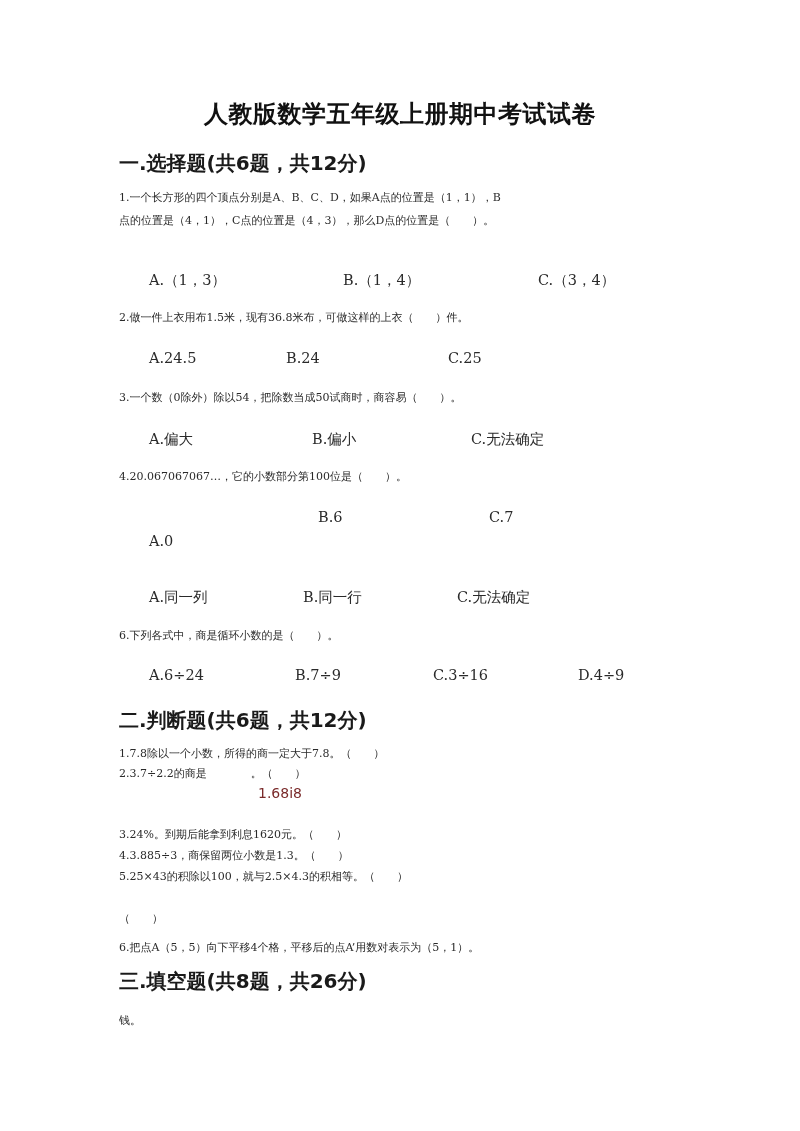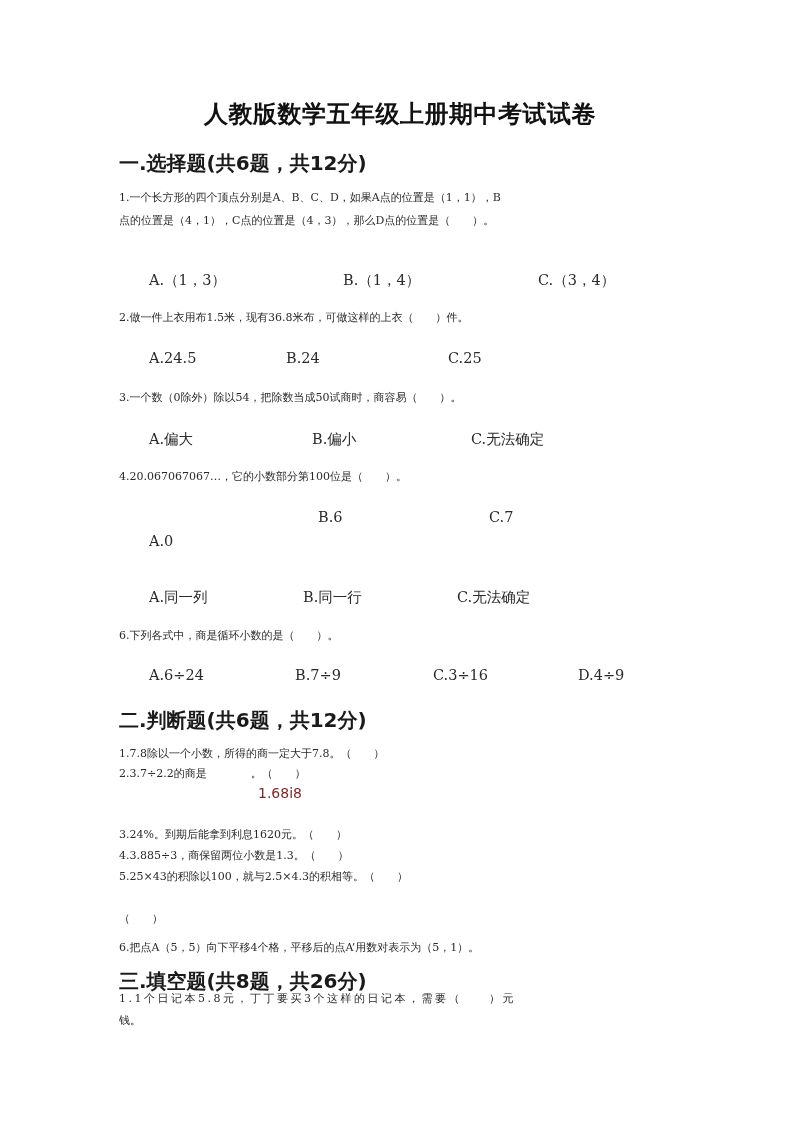--- a/index.html
+++ b/index.html
@@ -69,15 +69,14 @@
   <div class="line" style="top:746px">1.7.8除以一个小数，所得的商一定大于7.8。（　　）</div>
   <div class="line" style="top:766px">2.3.7÷2.2的商是　　　　。（　　）</div>
   <div class="red-ans">1.68i8</div>
   <div class="line" style="top:827px">3.24%。到期后能拿到利息1620元。（　　）</div>
   <div class="line" style="top:848px">4.3.885÷3，商保留两位小数是1.3。（　　）</div>
   <div class="line" style="top:869px">5.25×43的积除以100，就与2.5×4.3的积相等。（　　）</div>
   <div class="line" style="top:940px">6.把点A（5，5）向下平移4个格，平移后的点A’用数对表示为（5，1）。</div>
   <div class="line" style="top:911px">（　　）</div>
 
   <div class="sec" style="top:968px">三.填空题(共8题，共26分)</div>
-  <div class="line" style="top:991px;letter-spacing:2.5px">1.1个日记本5.8元，丁丁要买3个这样的日记本，需要（　　）元</div>
   <div class="line" style="top:1013px">钱。</div>
 </div>
 
 </body></html>

